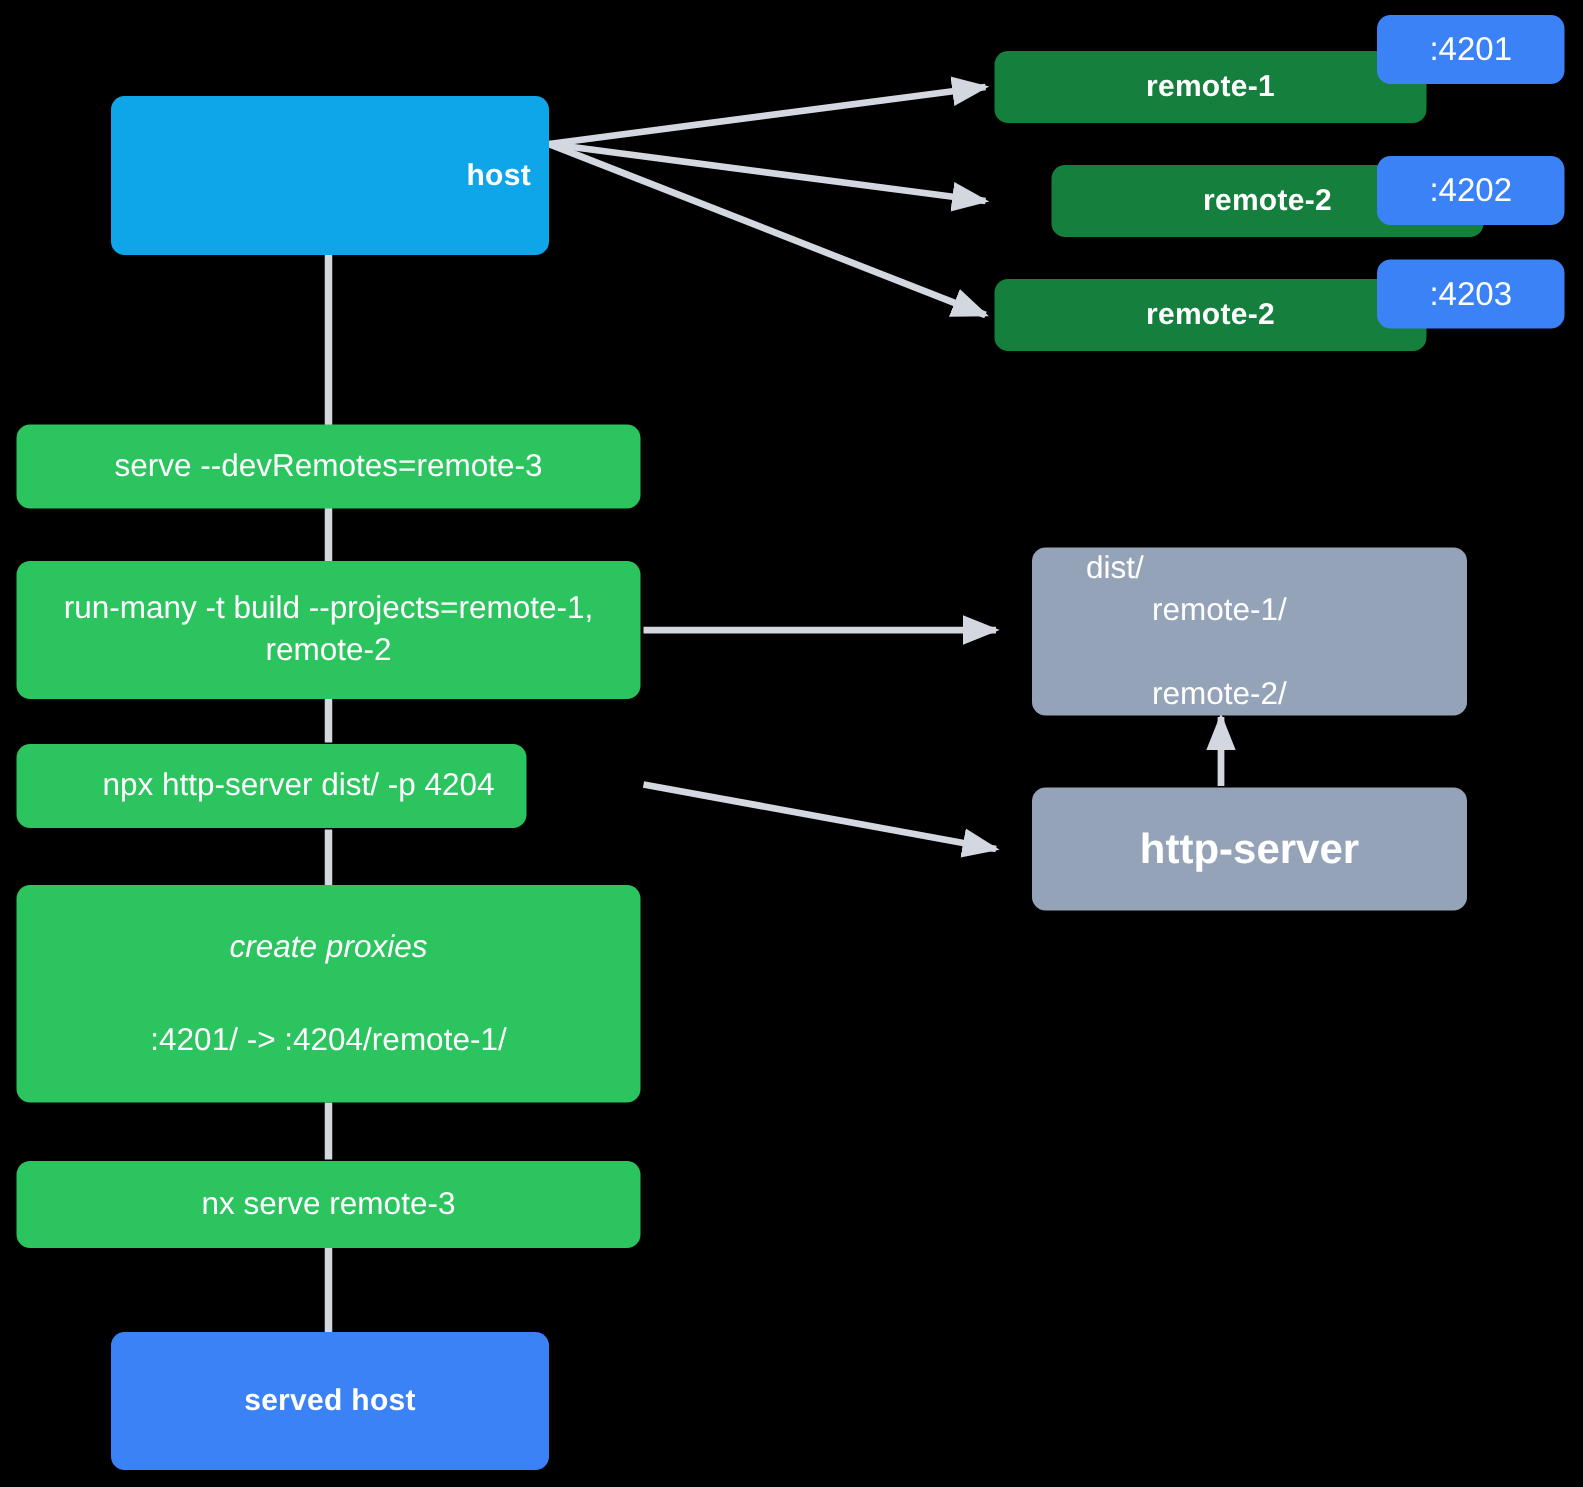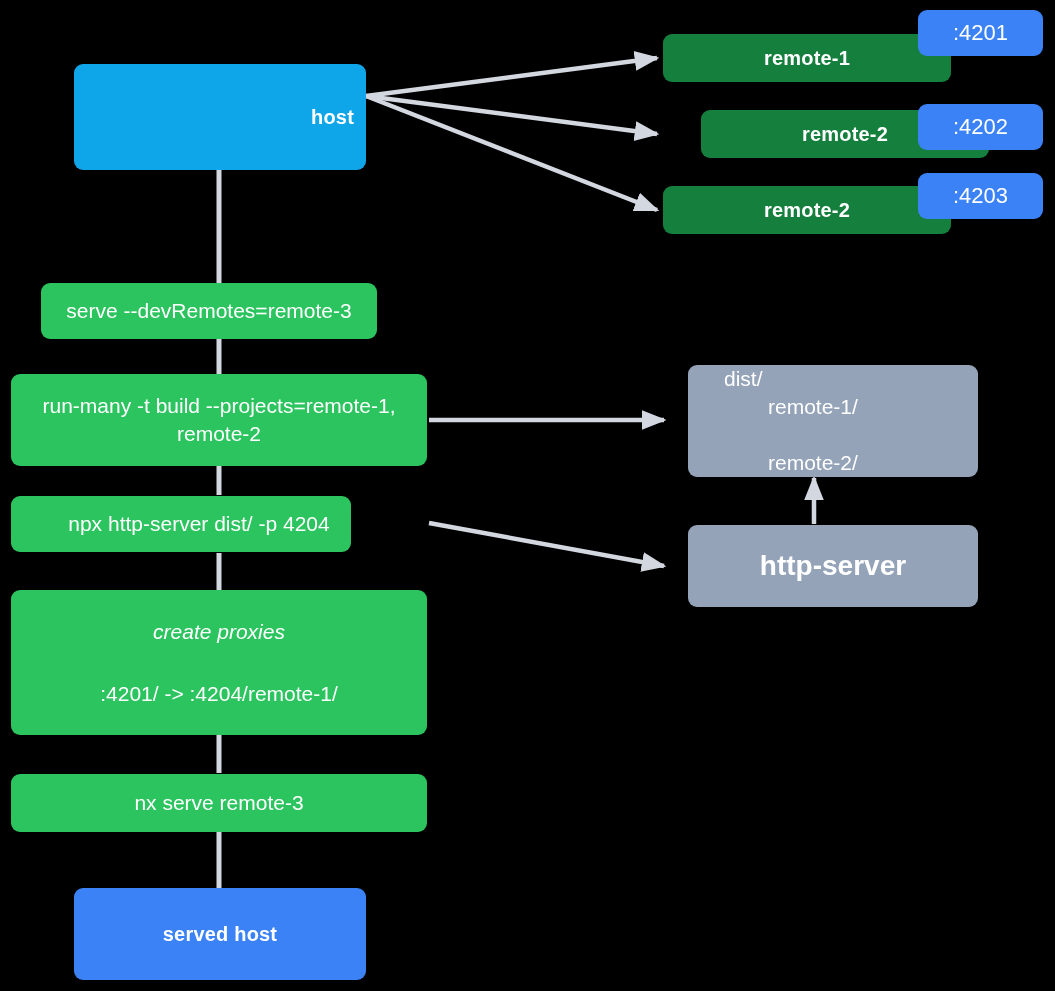--- a/index.html
+++ b/index.html
@@ -157,21 +157,21 @@
     <span>:4202</span>
   </div>
 
   <div class="node remote" style="left:663px; top:186px; width:288px; height:48px;">
     <span>remote-2</span>
   </div>
   <div class="badge" style="left:918px; top:173px; width:125px; height:46px;">
     <span>:4203</span>
   </div>
 
-  <div class="node cmd" style="left:11px; top:283px; width:336px; height:56px;margin-left:30px;">
+  <div class="node cmd" style="left:11px; top:283px; width:416px; height:56px;">
     <span>serve --devRemotes=remote-3</span>
   </div>
 
   <div class="node cmd" style="left:11px; top:374px; width:416px; height:92px;">
     <span>run-many -t build --projects=remote-1, remote-2</span>
   </div>
 
   <div class="node cmd" style="left:11px; top:496px; width:340px; height:56px;padding-left:48px;">
     <span>npx http-server dist/ -p 4204</span>
   </div>

